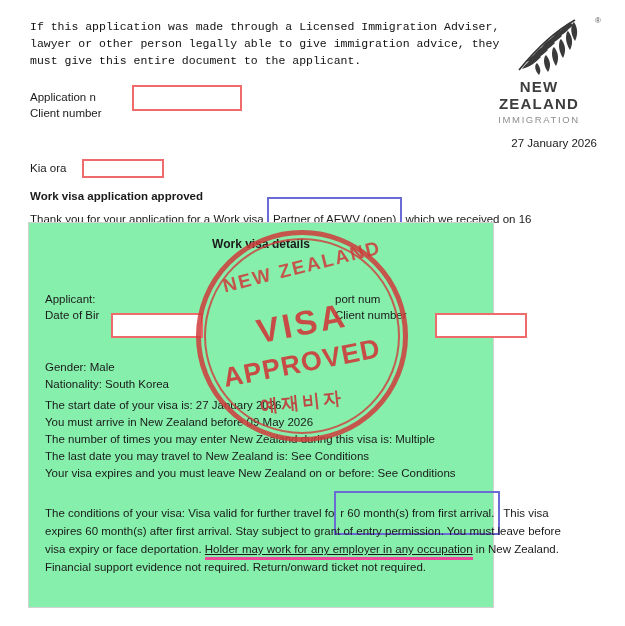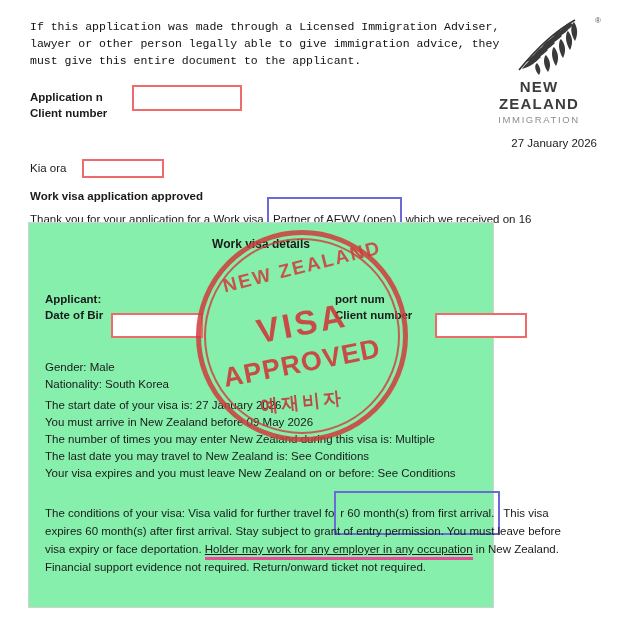--- a/index.html
+++ b/index.html
@@ -55,21 +55,21 @@
     margin-top: 2px;
   }
   .logo .imm {
     font-size: 9.5px;
     letter-spacing: 1.6px;
     color: #8e8e8e;
     margin-top: 2px;
   }
   .fld {
     font-size: 11.5px;
-    font-weight: bold;
+    font-weight: normal;
     line-height: 16px;
   }
   .app-block {
     margin-top: 20px;
     position: relative;
     width: 300px;
   }
   .redbox {
     position: absolute;
     border: 2px solid #ef6b6b;

